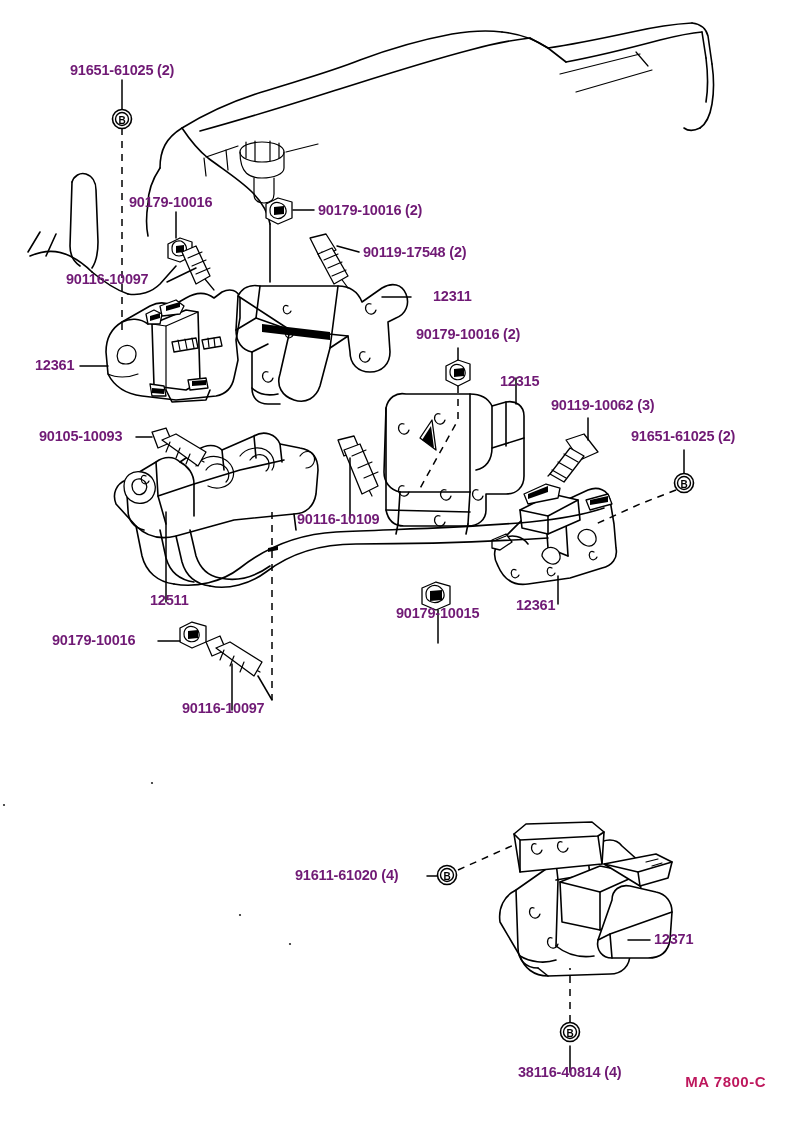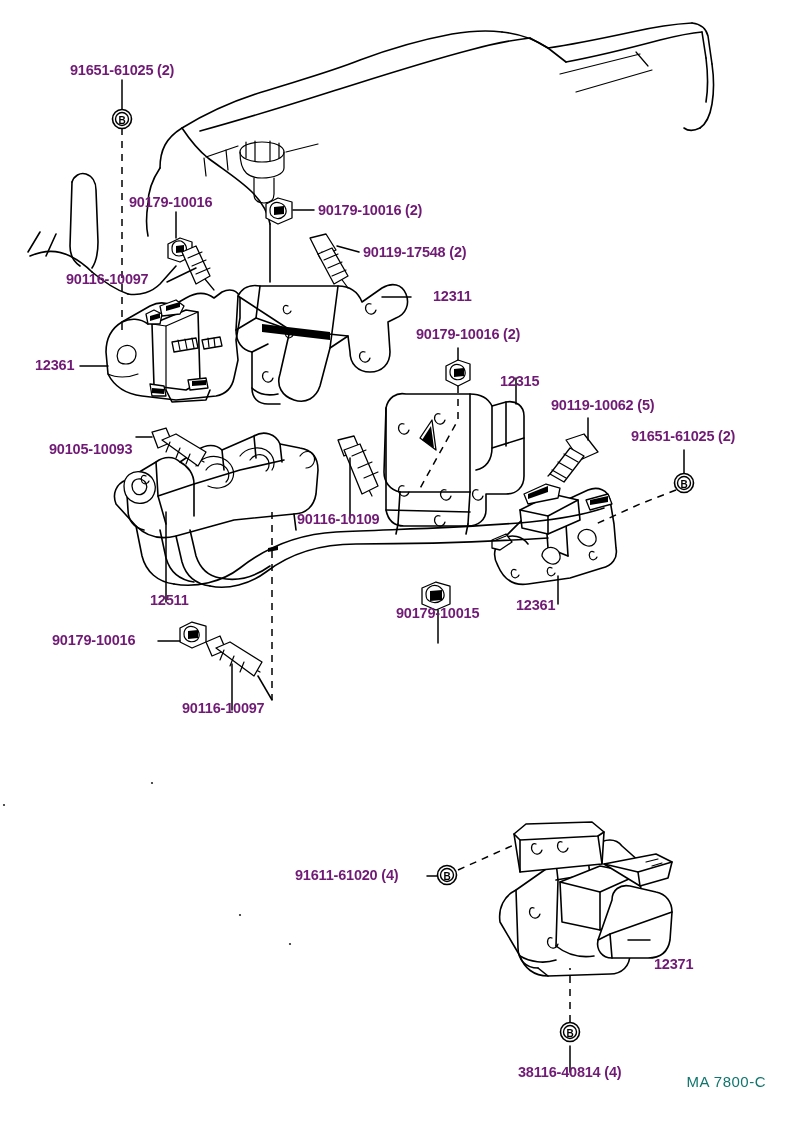--- a/index.html
+++ b/index.html
@@ -34,23 +34,23 @@
     white-space: nowrap;
     letter-spacing: -0.2px;
     line-height: 1;
   }
   .figcode {
     position: absolute;
     right: 34px;
     top: 1073px;
     font-family: "Liberation Sans", sans-serif;
     font-size: 15px;
-    font-weight: normal;
+    font-weight: bold;
     letter-spacing: 0.5px;
-    color: #0f766e;
+    color: #be185d;
     text-align: right;
   }
 </style>
 </head>
 <body>
 
 <div id="sheet">
 
   <svg id="artwork" viewBox="0 0 800 1124" xmlns="http://www.w3.org/2000/svg">
     <defs>
@@ -492,27 +492,27 @@
 
   <div class="lbl" style="left:70px;  top:63px;">91651-61025 (2)</div>
   <div class="lbl" style="left:129px; top:195px;">90179-10016</div>
   <div class="lbl" style="left:318px; top:203px;">90179-10016 (2)</div>
   <div class="lbl" style="left:363px; top:245px;">90119-17548 (2)</div>
   <div class="lbl" style="left:66px;  top:272px;">90116-10097</div>
   <div class="lbl" style="left:415px; top:289px;margin-left:18px;">12311</div>
   <div class="lbl" style="left:416px; top:327px;">90179-10016 (2)</div>
   <div class="lbl" style="left:35px;  top:358px;">12361</div>
   <div class="lbl" style="left:500px; top:374px;">12315</div>
-  <div class="lbl" style="left:551px; top:398px;">90119-10062 (5)</div>
-  <div class="lbl" style="left:39px;  top:442px;margin-left:10px;">90105-10093</div>
+  <div class="lbl" style="left:551px; top:398px;">90119-10062 (3)</div>
+  <div class="lbl" style="left:39px;  top:429px;">90105-10093</div>
   <div class="lbl" style="left:631px; top:429px;">91651-61025 (2)</div>
   <div class="lbl" style="left:297px; top:512px;">90116-10109</div>
   <div class="lbl" style="left:150px; top:593px;">12511</div>
   <div class="lbl" style="left:516px; top:598px;">12361</div>
   <div class="lbl" style="left:52px;  top:633px;">90179-10016</div>
   <div class="lbl" style="left:396px; top:606px;">90179-10015</div>
   <div class="lbl" style="left:182px; top:701px;">90116-10097</div>
   <div class="lbl" style="left:295px; top:868px;text-align:center;">91611-61020 (4)</div>
-  <div class="lbl" style="left:654px; top:932px;margin-top:25px;">12371</div>
+  <div class="lbl" style="left:654px; top:932px;">12371</div>
   <div class="lbl" style="left:518px; top:1065px;">38116-40814 (4)</div>
 
   <div class="figcode">MA  7800-C</div>
 </div>
 
 </body></html>

